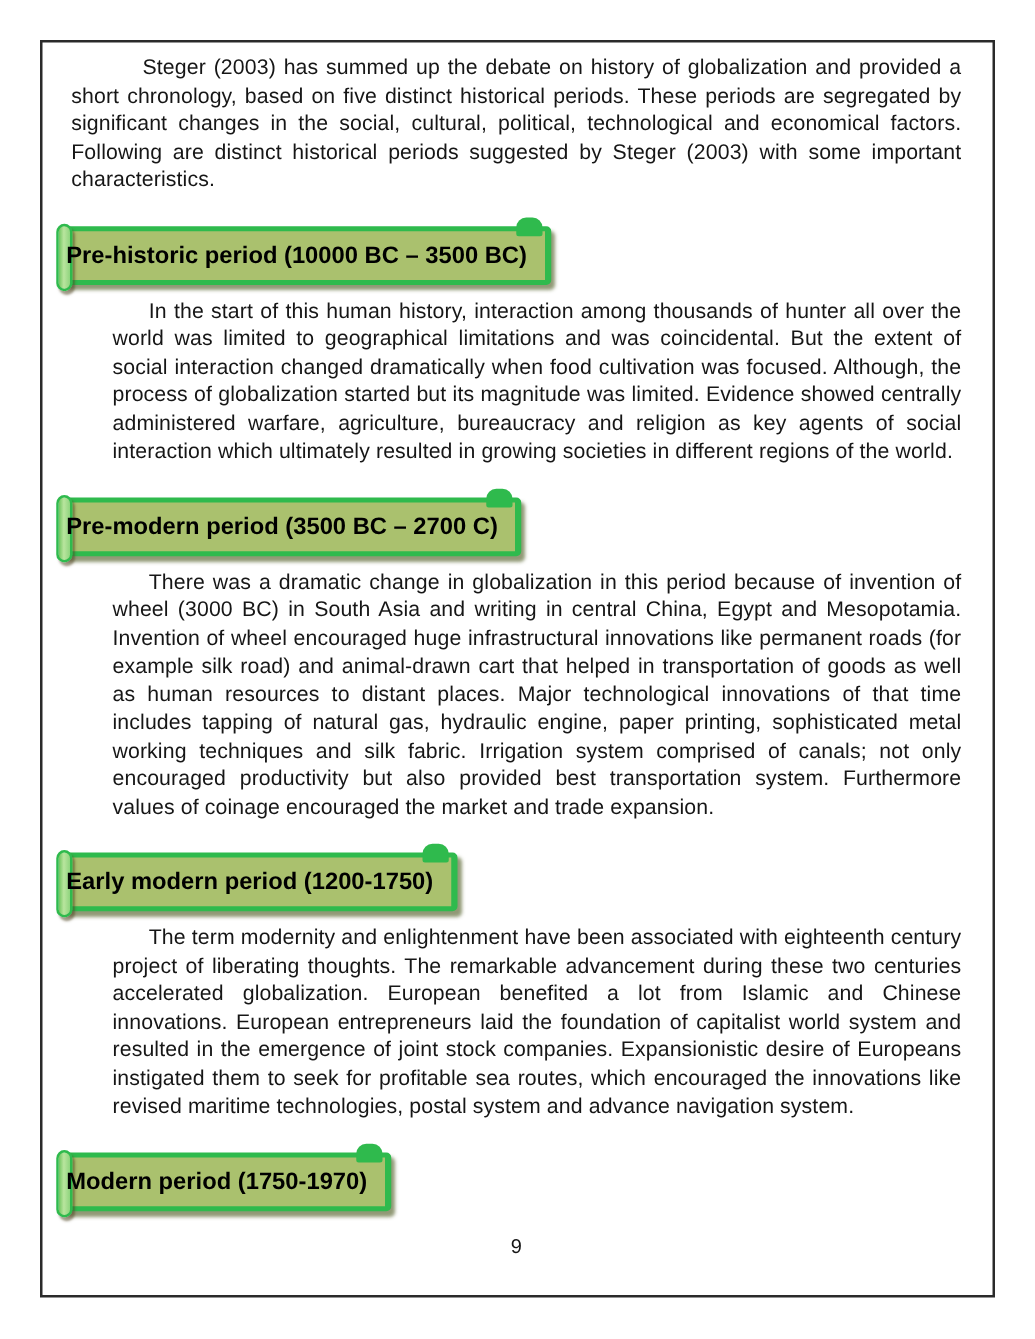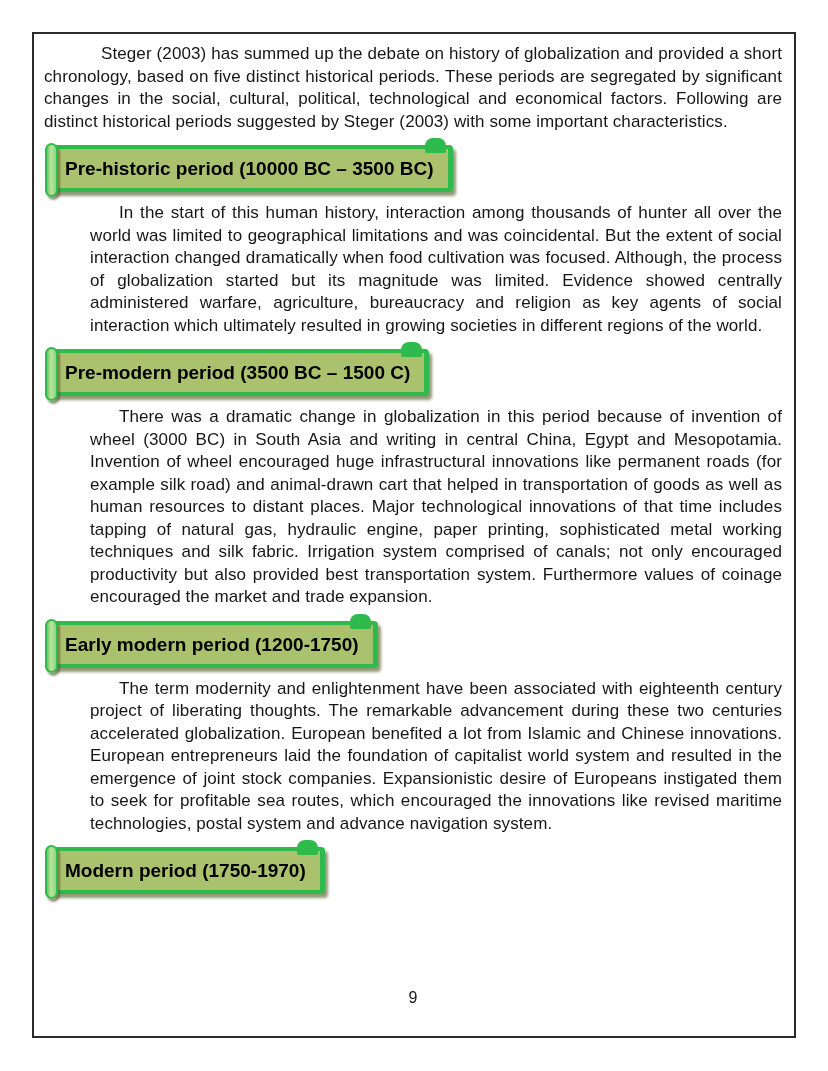--- a/index.html
+++ b/index.html
@@ -34,21 +34,21 @@
     border: 2px solid var(--page-border);
     background: #ffffff;
     padding: 7px 12px 0 10px;
     display: flex;
     flex-direction: column;
   }
   .body-text {
     font-size: 17px;
     line-height: 22.5px;
     text-align: justify;
-    margin: 0;
+    margin: 13px;
     color: var(--text-color);
     letter-spacing: 0.1px;
   }
   .intro {
     margin-top: 2px;
     text-indent: 57px;
   }
   .sect-body {
     margin-top: 10px;
     margin-left: 46px;
@@ -61,21 +61,21 @@
     z-index: 1;
   }
   .callout {
     position: relative;
     display: inline-block;
     margin-left: 5px;
     background: var(--callout-fill);
     border: 4px solid var(--callout-border);
     border-right-width: 5px;
     border-radius: 4px;
-    padding: 9px 14px 9px 12px;
+    padding: 9px 14px 9px 0;
     font-size: 19px;
     font-weight: bold;
     line-height: 21px;
     color: #000000;
     box-shadow: 3px 4px 3px rgba(86, 99, 45, 0.65);
   }
   .capsule {
     position: absolute;
     left: -8px;
     top: -6px;
@@ -121,21 +121,21 @@
         <span class="corner-bump"></span>
         <span class="heading-text">Pre-historic period (10000 BC – 3500 BC)</span>
       </div>
     </div>
     <p class="body-text sect-body">In the start of this human history, interaction among thousands of hunter all over the world was limited to geographical limitations and was coincidental. But the extent of social interaction changed dramatically when food cultivation was focused. Although, the process of globalization started but its magnitude was limited. Evidence showed centrally administered warfare, agriculture, bureaucracy and religion as key agents of social interaction which ultimately resulted in growing societies in different regions of the world.</p>
 
     <div class="callout-row">
       <div class="callout">
         <span class="capsule"></span>
         <span class="corner-bump"></span>
-        <span class="heading-text">Pre-modern period (3500 BC – 1500 C)</span>
+        <span class="heading-text">Pre-modern period (3500 BC – 2700 C)</span>
       </div>
     </div>
     <p class="body-text sect-body">There was a dramatic change in globalization in this period because of invention of wheel (3000 BC) in South Asia and writing in central China, Egypt and Mesopotamia. Invention of wheel encouraged huge infrastructural innovations like permanent roads (for example silk road) and animal-drawn cart that helped in transportation of goods as well as human resources to distant places. Major technological innovations of that time includes tapping of natural gas, hydraulic engine, paper printing, sophisticated metal working techniques and silk fabric. Irrigation system comprised of canals; not only encouraged productivity but also provided best transportation system. Furthermore values of coinage encouraged the market and trade expansion.</p>
 
     <div class="callout-row">
       <div class="callout">
         <span class="capsule"></span>
         <span class="corner-bump"></span>
         <span class="heading-text">Early modern period (1200-1750)</span>
       </div>

